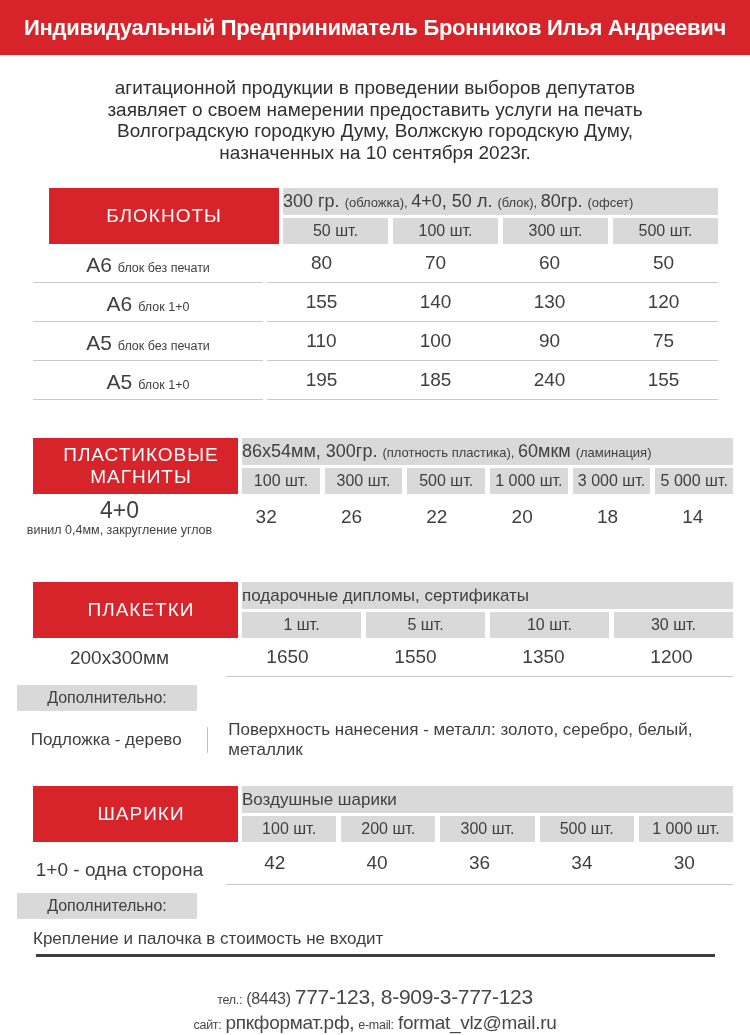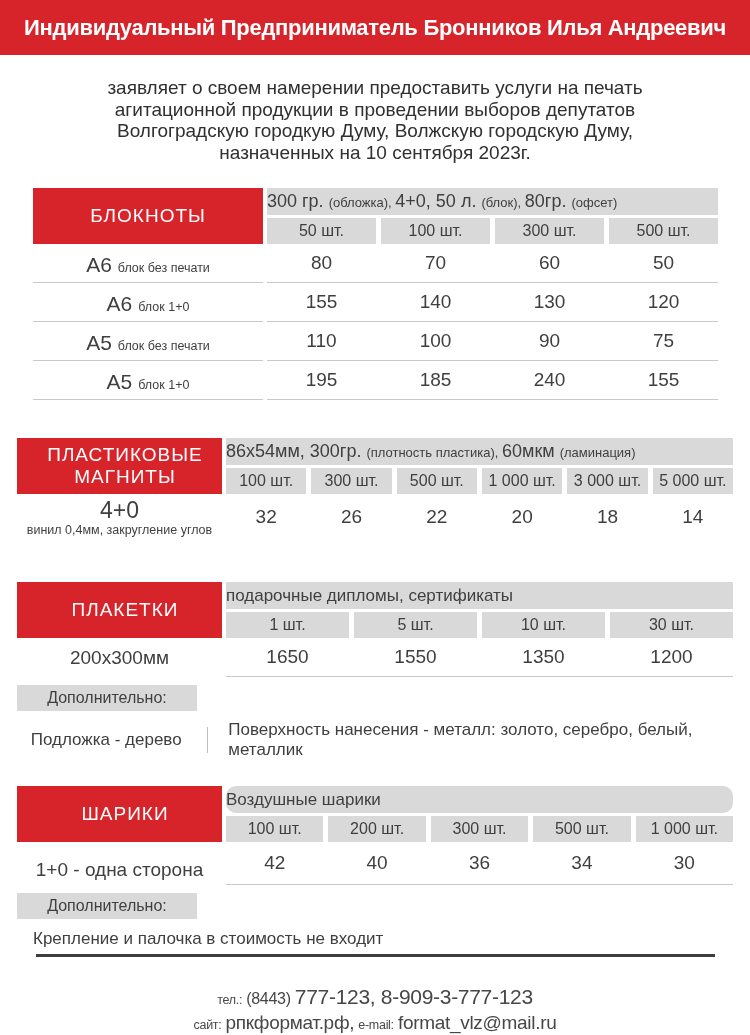--- a/index.html
+++ b/index.html
@@ -24,21 +24,21 @@
   }
   
   .intro{margin-top:22px;text-align:center;font-size:19px;line-height:21.5px;color:#303030;}
   
   .tbl{margin-left:33px;width:685px;}
   .tbl-wide{margin-left:17px;width:716px;}
   .thead{display:flex;align-items:stretch;}
   .title-box{
     width:230px;background:var(--accent);color:#fff;
     display:flex;align-items:center;justify-content:center;text-align:center;
-    font-size:19px;letter-spacing:1px;line-height:22px;
+    font-size:19px;letter-spacing:1px;line-height:22px;margin-left:16px;
   }
   .tbl-wide .title-box{width:205px;padding-left:11px;}
   .head-right{flex:1;display:flex;flex-direction:column;margin-left:4px;}
   .spec{
     background:var(--header-bg);height:27px;line-height:27px;text-align:left;
     font-size:18px;white-space:nowrap;
   }
   .spec .sm{font-size:13px;}
   .cols{display:flex;gap:5px;margin-top:3px;}
   .col-h{
@@ -90,22 +90,22 @@
   .f2 .big{font-size:19px;}
 </style>
 </head>
 <body>
 
 <header class="banner">
   <span>Индивидуальный Предприниматель Бронников Илья Андреевич</span>
 </header>
 
 <section class="intro">
+  <div>агитационной продукции в проведении выборов депутатов</div>
   <div>заявляет о своем намерении предоставить услуги на печать</div>
-  <div>агитационной продукции в проведении выборов депутатов</div>
   <div>Волгоградскую городкую Думу, Волжскую городскую Думу,</div>
   <div>назначенных на 10 сентября 2023г.</div>
 </section>
 
 <section class="tbl sec-notebooks">
   <div class="thead">
     <div class="title-box">
       <span>БЛОКНОТЫ</span>
     </div>
     <div class="head-right">
@@ -237,21 +237,21 @@
     <div class="extras-right">Поверхность нанесения - металл: золото, серебро, белый, металлик</div>
   </div>
 </section>
 
 <section class="tbl-wide sec-balloons">
   <div class="thead">
     <div class="title-box">
       <span>ШАРИКИ</span>
     </div>
     <div class="head-right">
-      <div class="spec" style="font-size:17px;border-radius:10px;">Воздушные шарики</div>
+      <div class="spec" style="font-size:17px;">Воздушные шарики</div>
       <div class="cols">
         <div class="col-h">100 шт.</div>
         <div class="col-h">200 шт.</div>
         <div class="col-h">300 шт.</div>
         <div class="col-h">500 шт.</div>
         <div class="col-h">1 000 шт.</div>
       </div>
     </div>
   </div>
   <div class="trow noborder" style="height:43px;">

